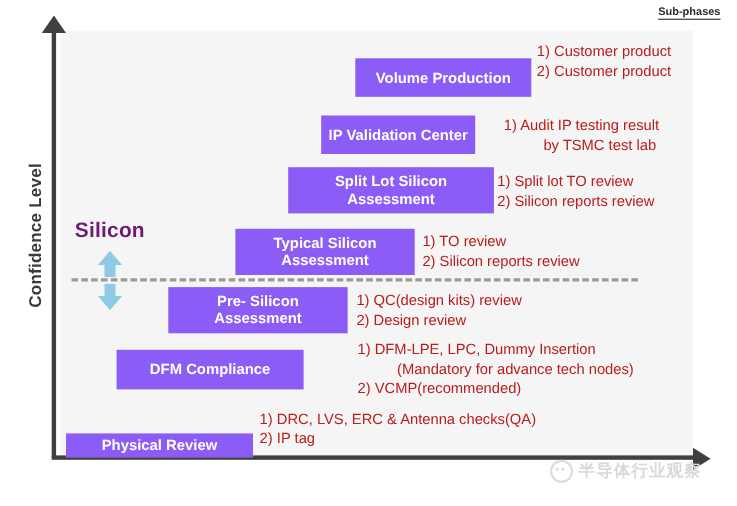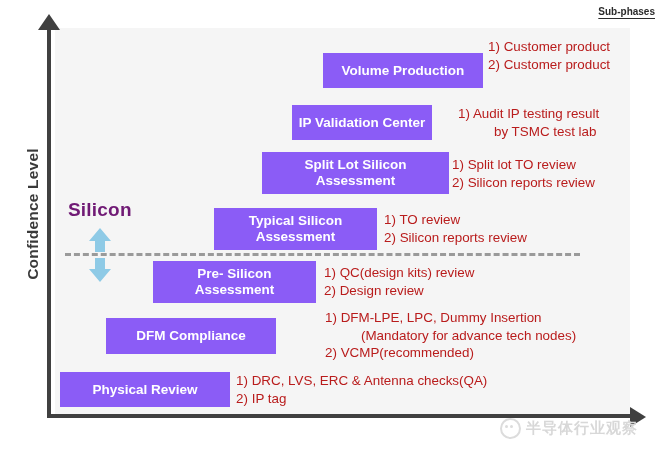--- a/index.html
+++ b/index.html
@@ -339,21 +339,21 @@
         <span class="cont">(Mandatory for advance tech nodes)</span>
       </div>
       <div class="subphase-item">
         <span>2)</span>
         <span>VCMP(recommended)</span>
       </div>
     </div>
   </div>
 
   <div class="row">
-    <div class="phase-box" style="left:60px; top:372px; width:170px; height:35px;">
+    <div class="phase-box" style="left:60px; top:394px; width:170px; height:22px;">
       <span>
         <span>Physical Review</span>
       </span>
     </div>
     <div class="subphase-list" style="left:236px; top:372px;">
       <div class="subphase-item">
         <span>1)</span>
         <span>DRC, LVS, ERC &amp; Antenna checks(QA)</span>
       </div>
       <div class="subphase-item">

